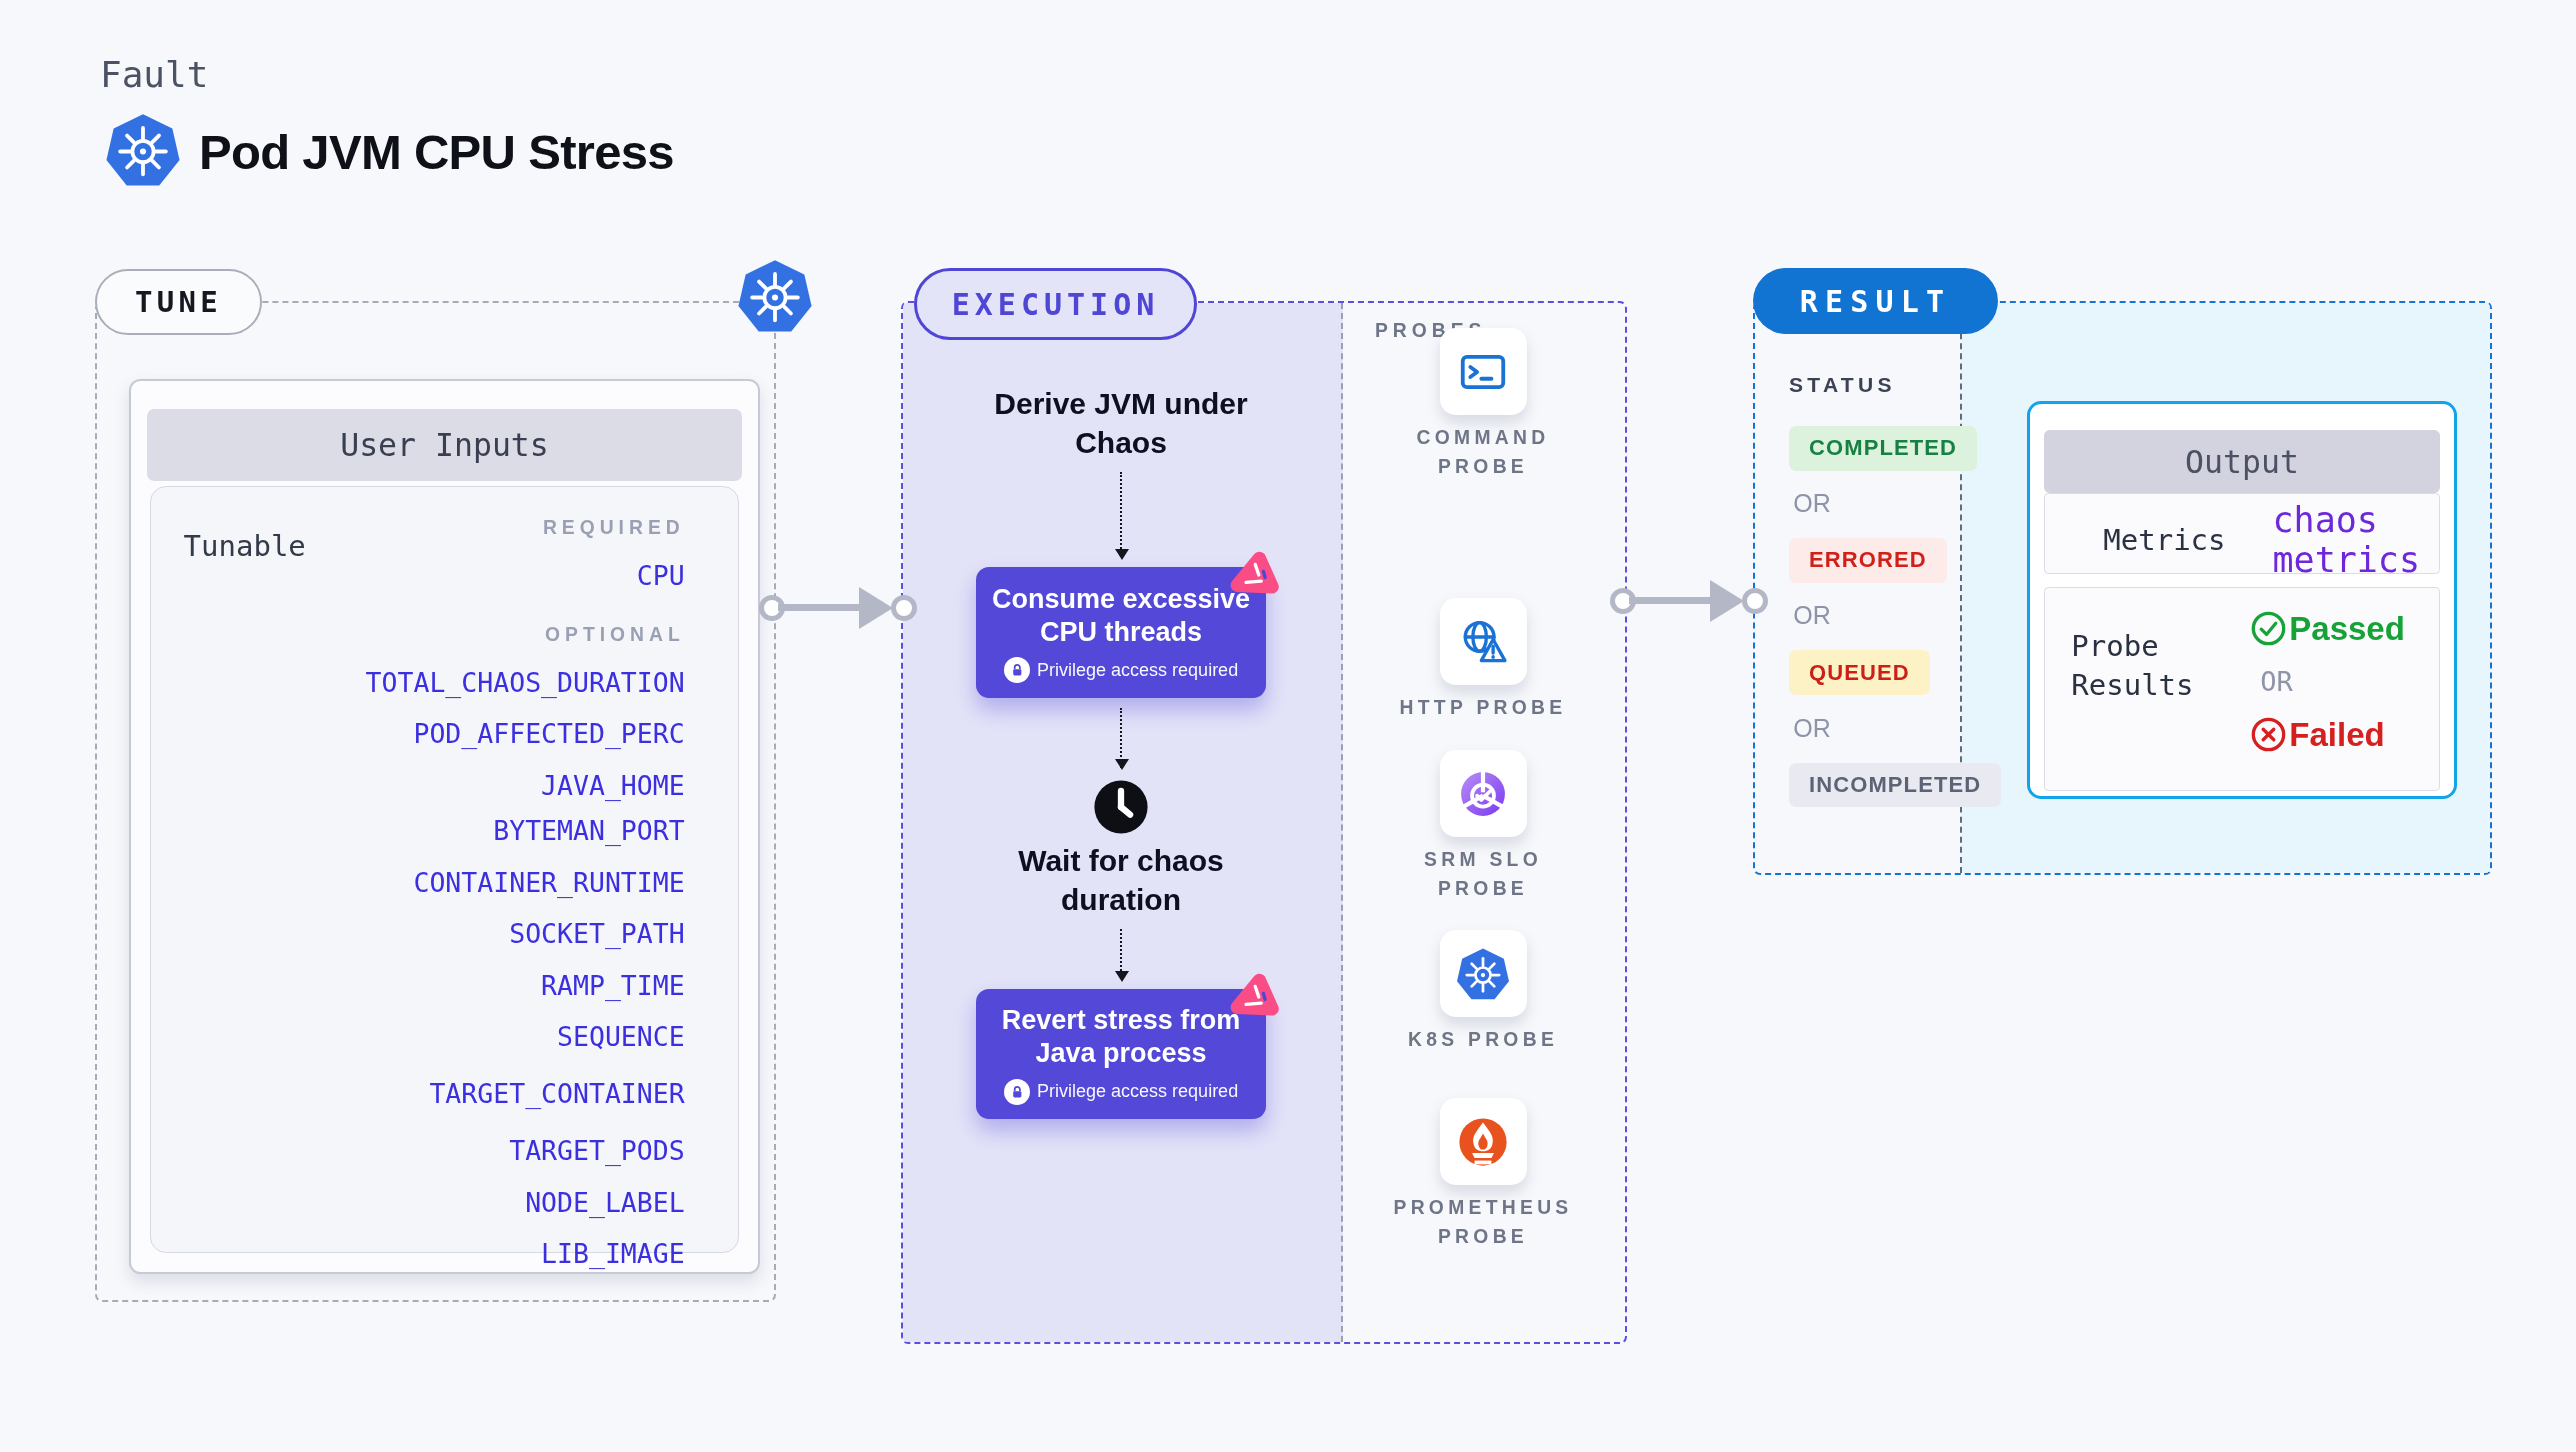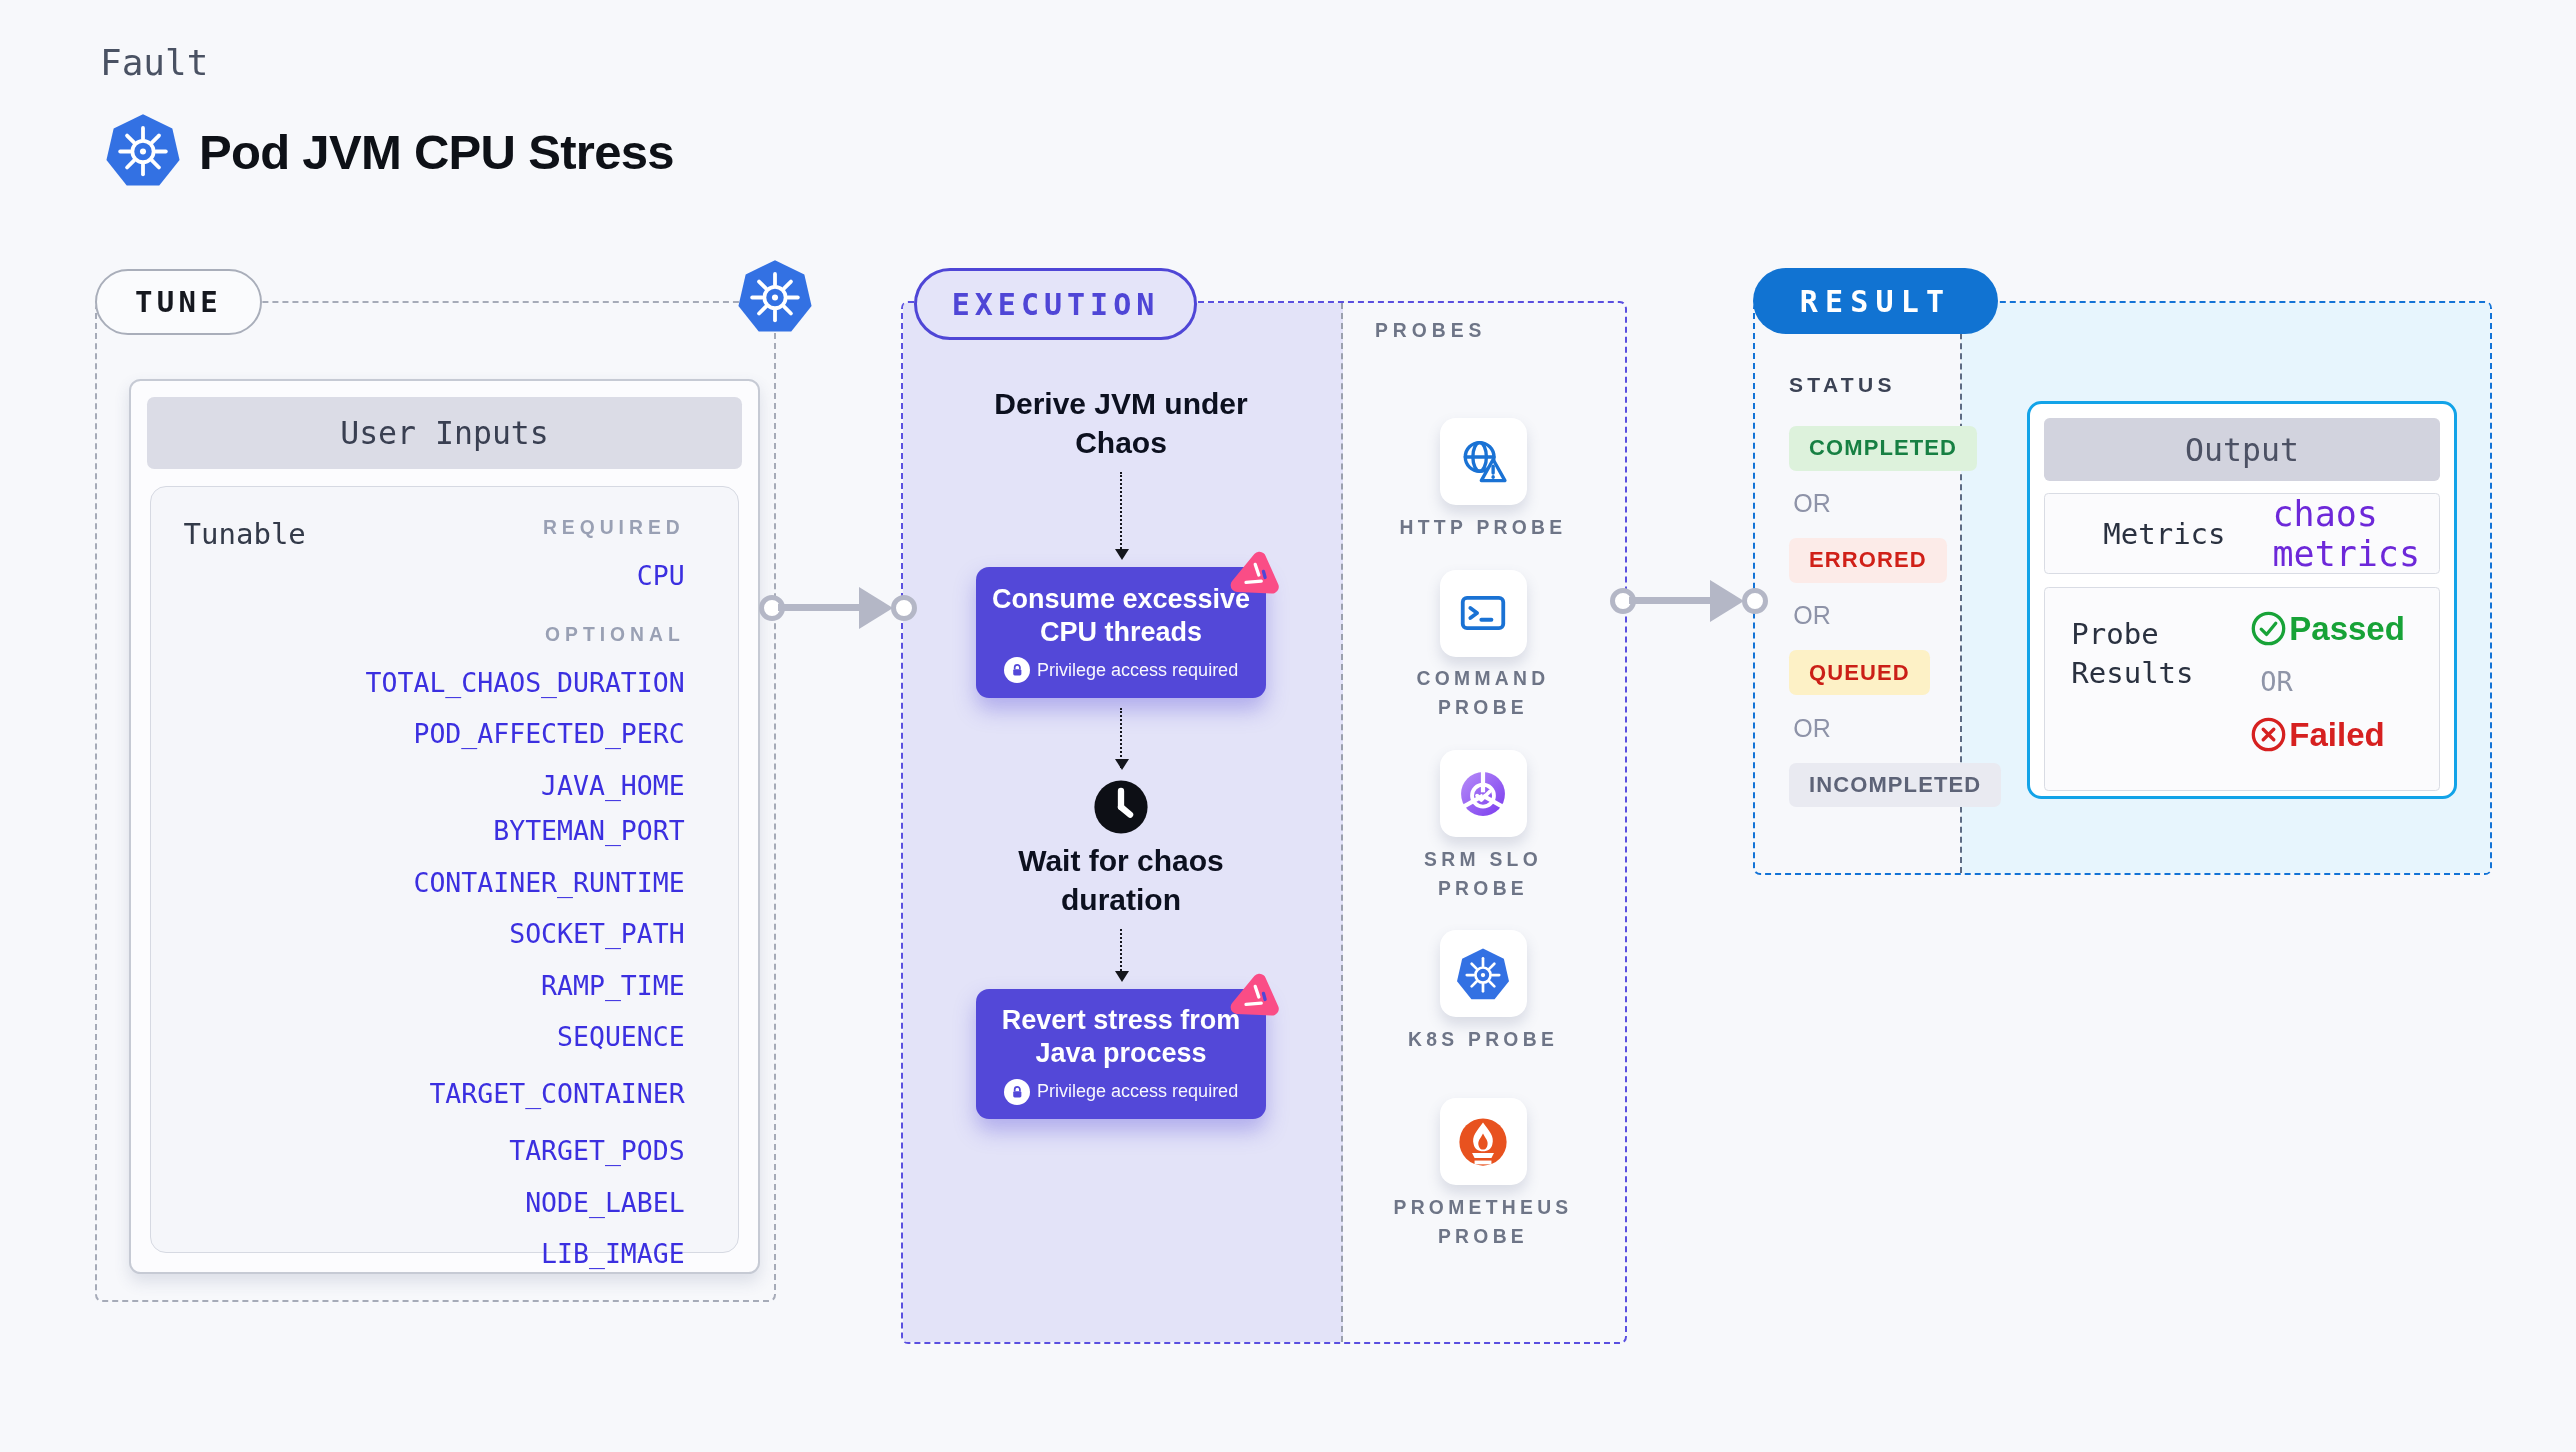--- a/index.html
+++ b/index.html
@@ -1,18 +1,18 @@
 <!DOCTYPE html>
 <html style="font-size:11.5px"><head>
 <meta charset="utf-8">
 <style>
   html,body{margin:0;padding:0;background:#f7f8fb;}
   .canvas{position:relative;width:2576px;height:1452px;background:#f7f8fb;overflow:hidden;
           font-family:"Liberation Sans",sans-serif;color:#14181f;}
-  .mono{font-family:"DejaVu Sans Mono",monospace;}
+  .mono{font-family:"DejaVu Sans Mono",monospace;margin-top:12px;}
   .abs{position:absolute;}
 
   
   .kicker{left:100px;top:42px;font-size:36px;color:#4a5263;font-weight:500;}
   .hdr-icon{left:105px;top:112px;width:76px;height:76px;}
   .page-title{left:199px;top:115px;font-size:49px;font-weight:800;color:#0e1117;line-height:75px;letter-spacing:-0.7px;}
 
   
   .pill{display:flex;align-items:center;justify-content:center;border-radius:43px;
         font-family:"DejaVu Sans Mono",monospace;font-weight:bold;z-index:6;}
@@ -304,35 +304,35 @@
               <svg width="18.6" height="18.6" viewBox="0 0 26 26">
                 <use href="#lock"></use>
               </svg>
             </span>
           <span class="chaos-note-text">Privilege access required</span>
         </div>
       </div>
     </div>
 
     <div class="abs probes-col">
+      <div class="probe-block">
+        <div class="probe-card">
+          <svg viewBox="0 0 76 76" width="54" height="54">
+              <use href="#terminal"></use>
+            </svg>
+        </div>
+        <div class="probe-name">COMMAND PROBE</div>
+      </div>
       <div class="probe-block first">
         <div class="probe-card">
           <svg viewBox="0 0 76 76" width="54" height="54">
               <use href="#globe-alert"></use>
             </svg>
         </div>
         <div class="probe-name">HTTP PROBE</div>
-      </div>
-      <div class="probe-block">
-        <div class="probe-card">
-          <svg viewBox="0 0 76 76" width="54" height="54">
-              <use href="#terminal"></use>
-            </svg>
-        </div>
-        <div class="probe-name">COMMAND PROBE</div>
       </div>
       <div class="probe-block">
         <div class="probe-card">
           <svg viewBox="0 0 76 76" width="54" height="54">
               <use href="#slo-donut"></use>
             </svg>
         </div>
         <div class="probe-name">SRM SLO PROBE</div>
       </div>
       <div class="probe-block">

